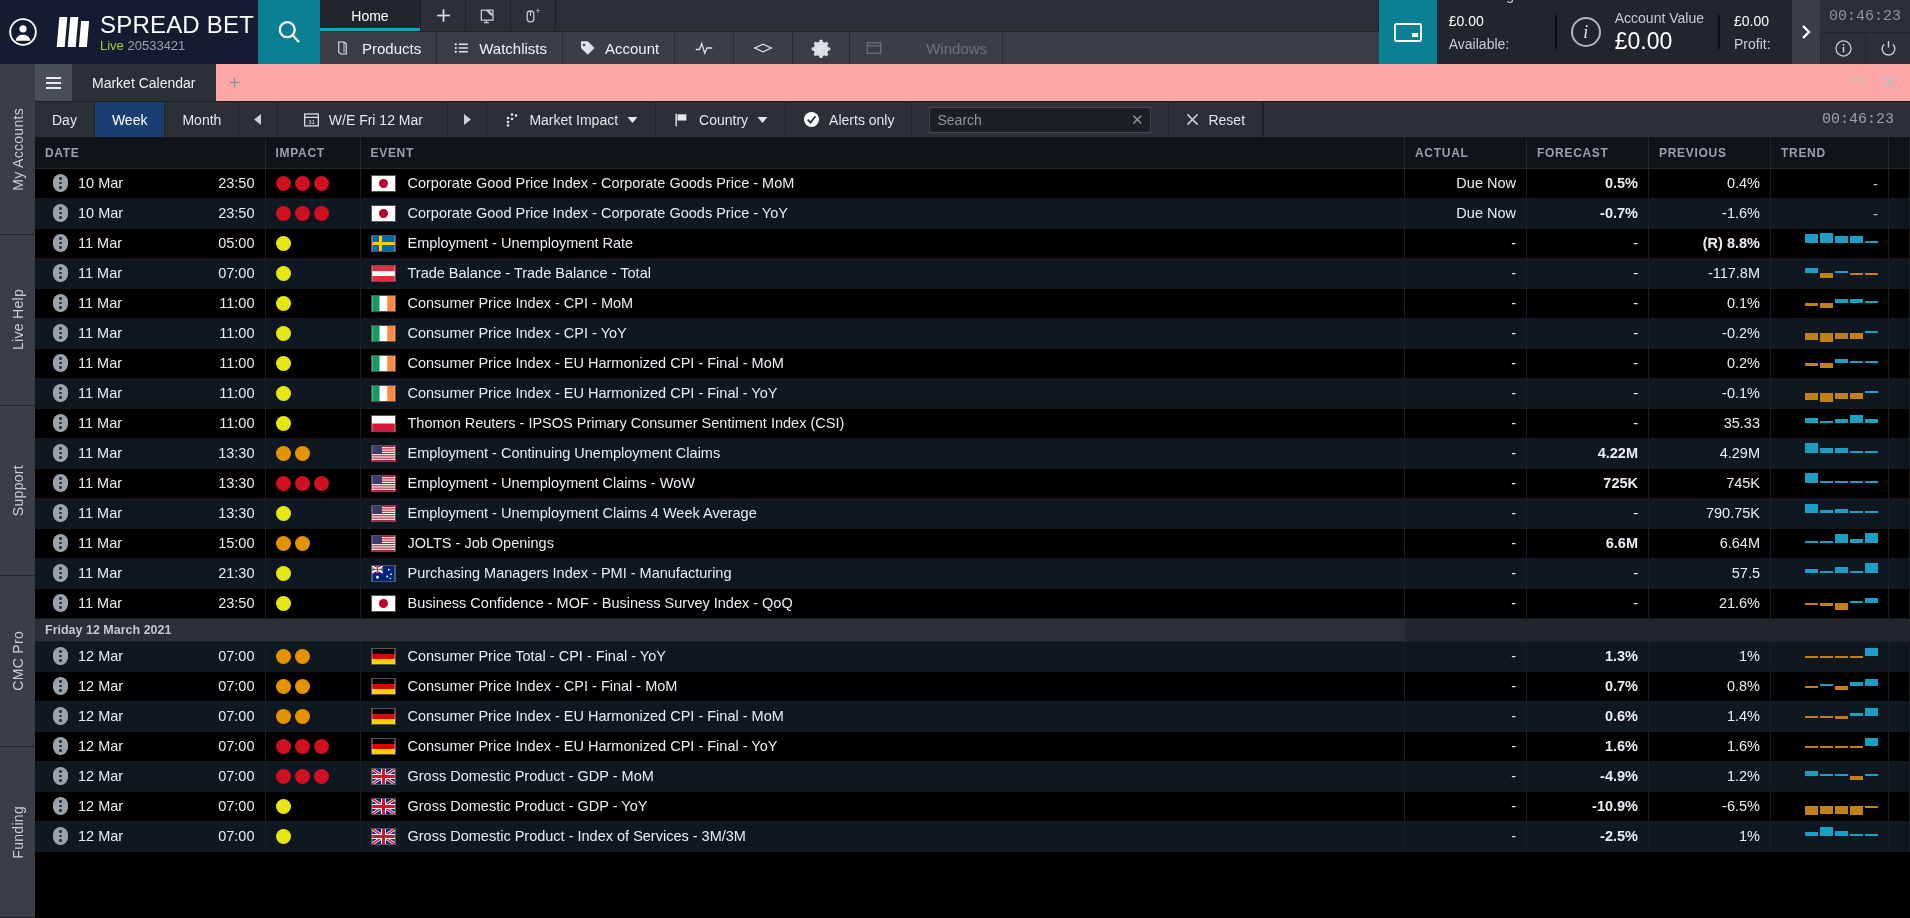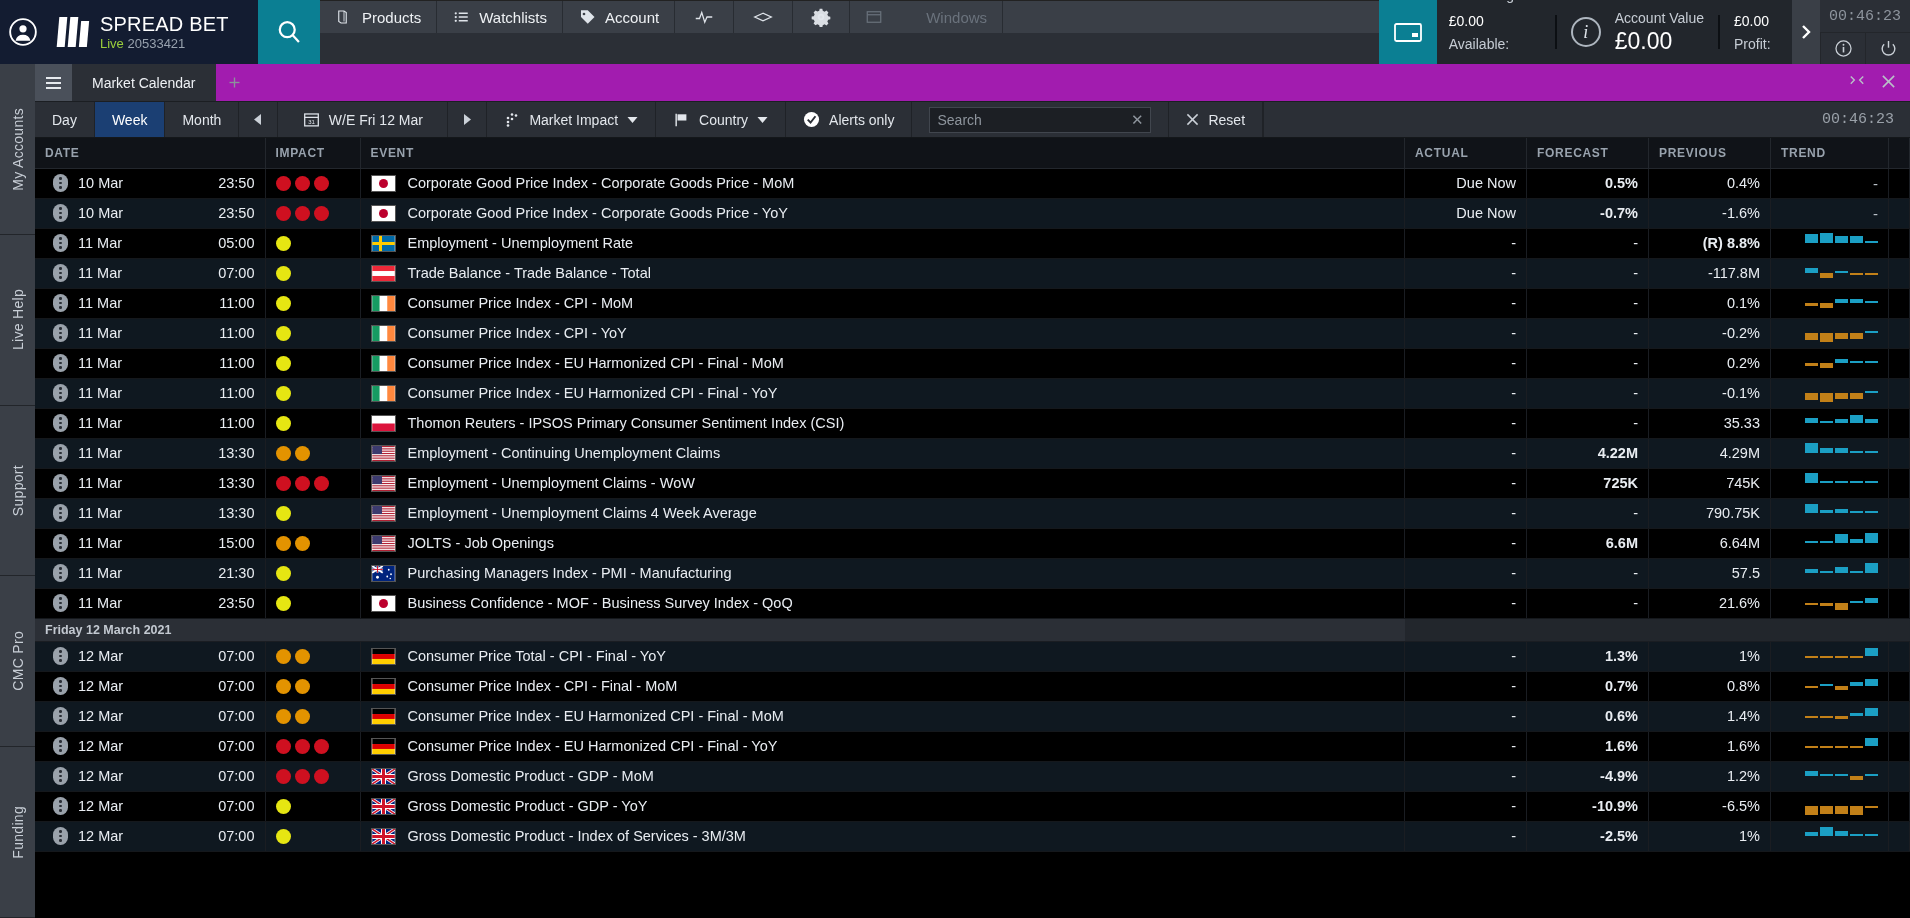--- a/index.html
+++ b/index.html
@@ -23,21 +23,21 @@
   .brand-cell {
     width: 212px; background: #131c31; display: flex; align-items: center;
     padding-left: 12px; gap: 12px;
   }
   .logo-bars { display: flex; gap: 3px; align-items: flex-end; height: 30px; }
   .logo-bars i { display:block; width: 8px; background: #fff; }
   .logo-bars i:nth-child(1){ height: 30px; transform: skewX(-5deg); }
   .logo-bars i:nth-child(2){ height: 30px; transform: skewX(-5deg); }
   .logo-bars i:nth-child(3){ height: 26px; transform: skewX(-5deg); }
   .brand-text { line-height: 1.05; }
-  .brand-title { font-size: 20px; color: #fff; letter-spacing: .2px; }
+  .brand-title { font-size: 24px; color: #fff; letter-spacing: .2px; }
   .brand-sub { font-size: 13px; margin-top: 2px; }
   .brand-live { color: #9ace3c; }
   .brand-acct { color: #98a2ae; }
 
   .search-cell {
     width: 62px; background: #0b7f93; display:flex; align-items:center; justify-content:center;
     cursor: pointer;
   }
 
   .nav-stack { flex: 1; display: flex; flex-direction: column; background: #2b2f36; min-width: 0;}
@@ -115,21 +115,21 @@
     border-bottom:1px solid #22252a; cursor:pointer;
   }
   .rail span {
     writing-mode: vertical-rl; transform: rotate(180deg);
     font-size: 14px; color:#c8ced6; letter-spacing:.3px; white-space:nowrap;
   }
 
   .content { flex:1; display:flex; flex-direction:column; min-width:0; background:#000; }
 
   
-  .winstrip { height: 37px; background:#a21caf; display:flex; align-items:stretch; }
+  .winstrip { height: 37px; background:#fca5a5; display:flex; align-items:stretch; }
   .hamb {
     width:37px; display:flex;align-items:center;justify-content:center;
     background:#4a505a; cursor:pointer;
   }
   .hamb .bars { display:flex; flex-direction:column; gap:3px; }
   .hamb .bars i { display:block; width:15px; height:2px; background:#e6eaee; }
   .wtab {
     padding: 0 20px; display:flex;align-items:center; background:#2b2f36;
     color:#eef1f5; font-size:14px; cursor:pointer;
   }
@@ -273,20 +273,46 @@
   </div>
 
   <div class="search-cell">
     <svg width="28" height="28" viewBox="0 0 24 24">
       <circle cx="10.5" cy="10" r="6.4" fill="none" stroke="#fff" stroke-width="1.9"></circle>
       <line x1="15.2" y1="14.8" x2="20.5" y2="20.6" stroke="#fff" stroke-width="1.9"></line>
     </svg>
   </div>
 
   <div class="nav-stack">
+    <div class="nav-row1">
+      <div class="tab-home">
+        <span>Home</span>
+      </div>
+      <div class="iconbtn1">
+        <svg width="19" height="19" viewBox="0 0 24 24">
+          <line x1="12" y1="4" x2="12" y2="20" stroke="#d6dbe1" stroke-width="2.2"></line>
+          <line x1="4" y1="12" x2="20" y2="12" stroke="#d6dbe1" stroke-width="2.2"></line>
+        </svg>
+      </div>
+      <div class="iconbtn1">
+        <svg width="20" height="20" viewBox="0 0 24 24">
+          <rect x="4" y="5" width="14" height="12" fill="none" stroke="#c2c8d0" stroke-width="1.6"></rect>
+          <path d="M10 17v3M7 20h6" stroke="#c2c8d0" stroke-width="1.6" fill="none"></path>
+          <path d="M12 4l6 6-2 2-6-6z" fill="#c2c8d0"></path>
+        </svg>
+      </div>
+      <div class="iconbtn1">
+        <svg width="20" height="20" viewBox="0 0 24 24">
+          <rect x="5" y="6" width="8" height="13" rx="3.6" fill="none" stroke="#c2c8d0" stroke-width="1.6"></rect>
+          <line x1="9" y1="6" x2="9" y2="12" stroke="#c2c8d0" stroke-width="1.4"></line>
+          <text x="15" y="10" font-size="10" fill="#c2c8d0" font-family="Liberation Sans">+</text>
+        </svg>
+      </div>
+      <div class="nav-filler"></div>
+    </div>
 
     <div class="nav-row2">
       <div class="navitem">
         <svg width="18" height="18" viewBox="0 0 24 24">
           <path d="M5 4h7l3 2v14H8l-3-2z" fill="none" stroke="#dfe4ea" stroke-width="1.5"></path>
           <line x1="12" y1="4" x2="12" y2="18" stroke="#dfe4ea" stroke-width="1.2"></line>
         </svg>
         <span>Products</span>
       </div>
       <div class="navitem">

